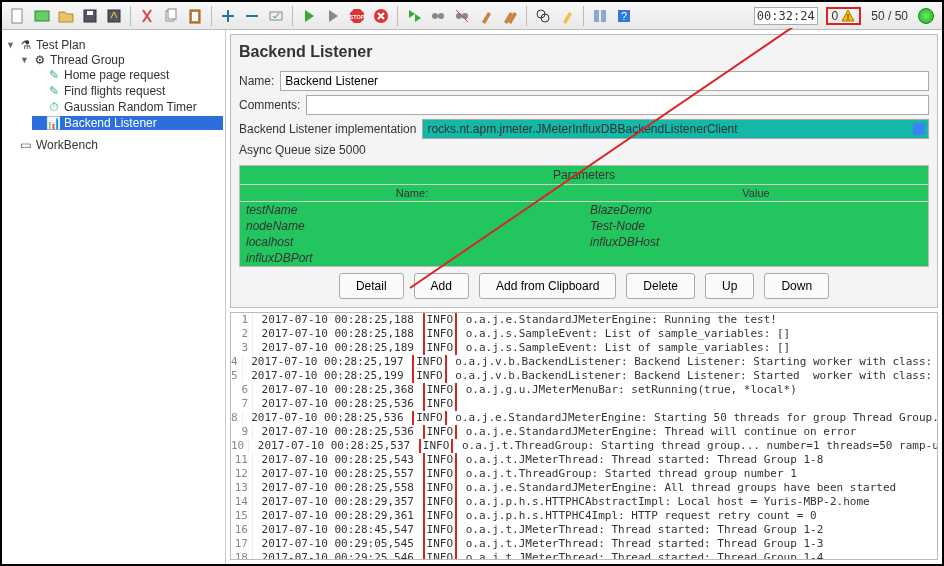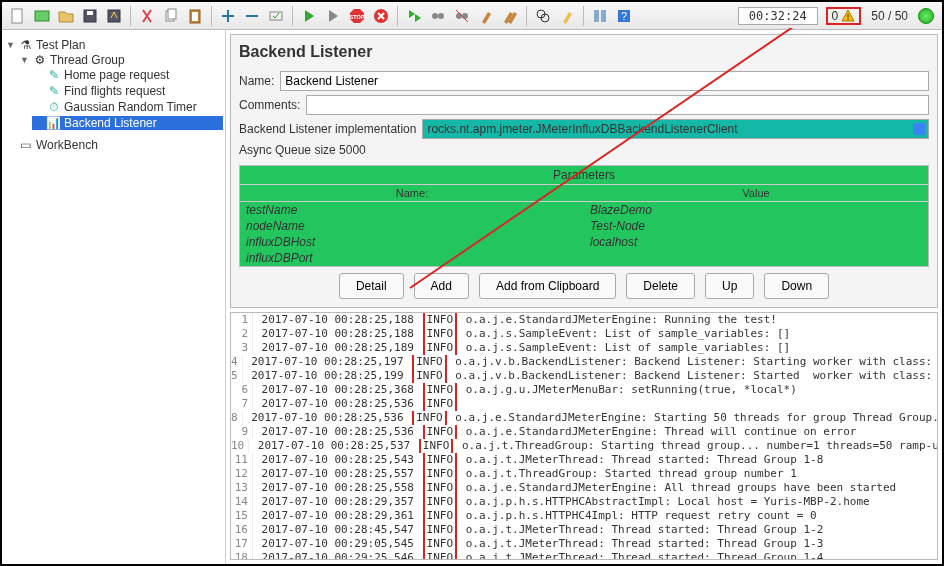--- a/index.html
+++ b/index.html
@@ -1,20 +1,20 @@
 <!DOCTYPE html>
 <html><head>
 <meta charset="utf-8">
 <style>
 * { box-sizing: border-box; margin: 0; padding: 0; }
 body { font-family: Helvetica, Arial, sans-serif; font-size: 12px; background: #fff; color: #333; width: 944px; height: 566px; overflow: hidden; border: 2px solid #000; }
 .toolbar { height: 28px; background: linear-gradient(#f8f8f8,#e8e8e8); border-bottom: 1px solid #bbb; display: flex; align-items: center; padding: 0 4px; }
 .tb-btn { width: 22px; height: 22px; margin: 0 1px; display: flex; align-items: center; justify-content: center; cursor: pointer; border-radius: 2px; }
 .tb-sep { width: 1px; height: 20px; background: #bbb; margin: 0 4px; }
-.tb-time { font-family: Menlo, monospace; font-size: 12px; background: #fff; border: 1px solid #aaa; padding: 1px 10px; margin: 0 4px; }
+.tb-time { font-family: Menlo, monospace; font-size: 12px; background: #fff; border: 1px solid #aaa; padding: 1px 2px; margin: 0 4px; }
 .tb-warn { border: 2px solid #d22; padding: 0px 4px; display: flex; align-items: center; gap: 3px; margin: 0 4px; }
 .tb-count { font-size: 12px; margin: 0 6px; }
 .tb-green { width: 16px; height: 16px; border-radius: 50%; background: radial-gradient(#6e6,#2a2); border: 1px solid #181; margin: 0 4px; }
 .main { display: flex; height: calc(100% - 28px); }
 .tree-panel { width: 224px; border-right: 1px solid #ccc; padding: 6px 2px; }
 .tree ul { list-style: none; padding-left: 14px; }
 .tree li { padding: 1px 0; white-space: nowrap; }
 .tree .row { display: flex; align-items: center; gap: 3px; cursor: pointer; padding: 0 2px; }
 .tree .selected { background: #2b6fdc; color: #fff; }
 .toggle { width: 10px; display: inline-block; color: #666; font-size: 9px; }
@@ -294,22 +294,22 @@
         <div id="param-rows">
             <div class="param-row">
               <div>testName</div>
               <div>BlazeDemo</div>
             </div>
             <div class="param-row">
               <div>nodeName</div>
               <div>Test-Node</div>
             </div>
             <div class="param-row">
+              <div>localhost</div>
               <div>influxDBHost</div>
-              <div>localhost</div>
             </div>
             <div class="param-row">
               <div>influxDBPort</div>
             </div>
           </div>
       </div>
       <div class="btn-row">
         <button class="btn">Detail</button>
         <button class="btn">Add</button>
         <button class="btn">Add from Clipboard</button>

